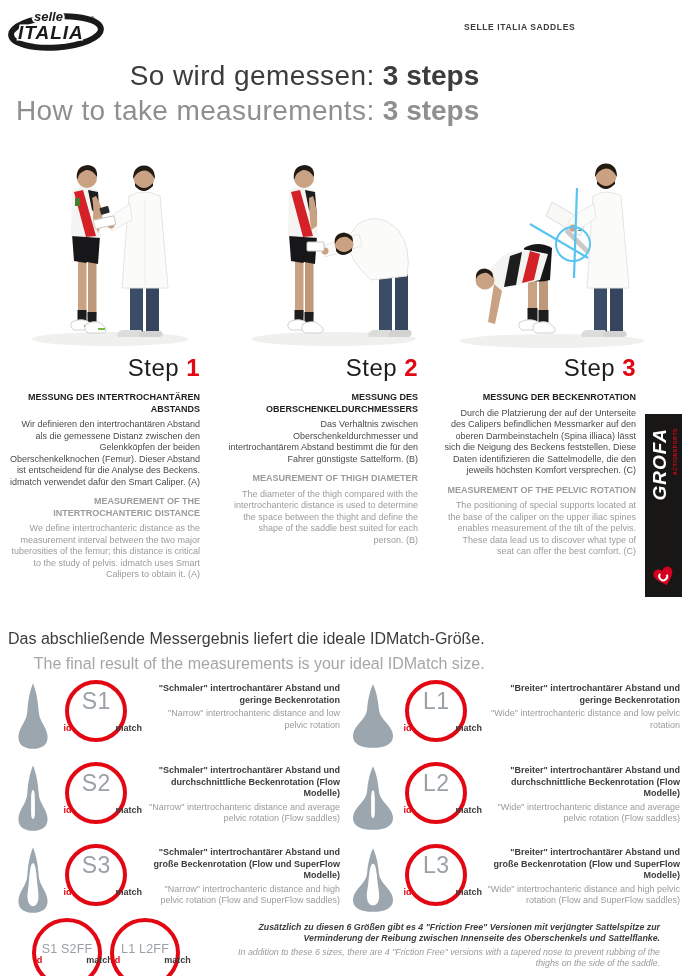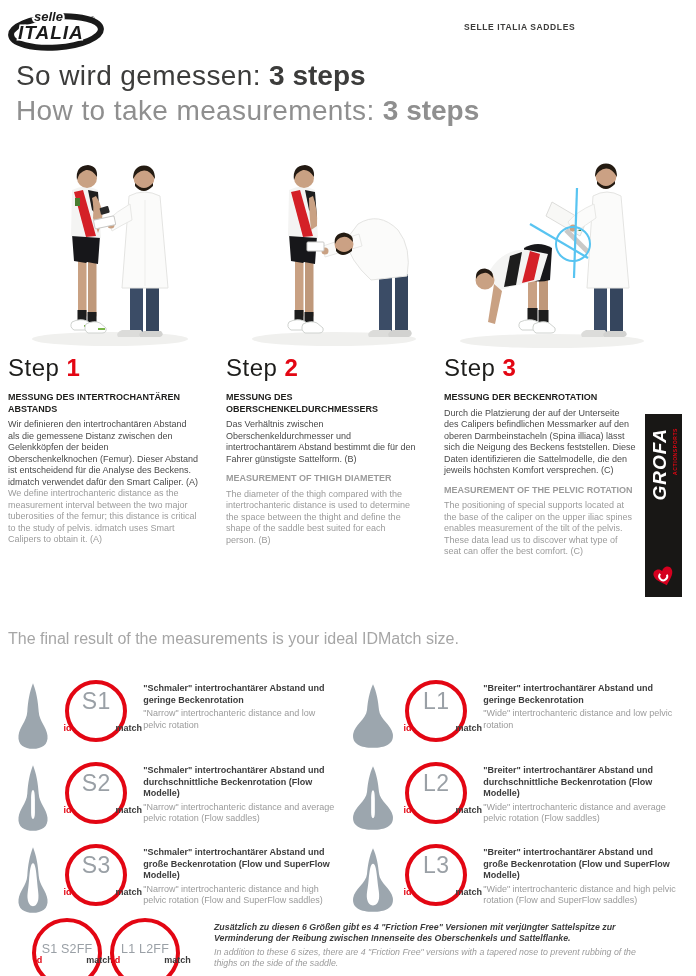--- a/index.html
+++ b/index.html
@@ -1,17 +1,17 @@
 <!DOCTYPE html>
 <html><head>
 <meta charset="utf-8">
 <style>
   html,body{margin:0;padding:0;background:#fff;}
   .page{position:relative;width:696px;height:976px;background:#fff;overflow:hidden;
-        font-family:"Liberation Sans",sans-serif;color:#1d1d1b;}
+        font-family:"Liberation Sans",sans-serif;color:#1d1d1b;text-align:right;}
   
   .hdr-logo{position:absolute;left:8px;top:6px;}
   .hdr-right{position:absolute;left:464px;top:22px;font-size:8.5px;font-weight:bold;
              letter-spacing:.6px;color:#3c3c3b;}
   
   .title{position:absolute;left:16px;top:58px;line-height:35px;letter-spacing:.4px;}
   .t-de{font-size:28px;color:#3c3c3b;}
   .t-en{font-size:28px;color:#8f8f8f;}
   .t-bold{font-weight:bold;letter-spacing:0;}
   
@@ -189,20 +189,21 @@
       <line x1="96" y1="86" x2="154" y2="120" stroke="#58c4f1" stroke-width="2.2"></line>
       <circle cx="139" cy="106" r="17" fill="none" stroke="#58c4f1" stroke-width="2"></circle>
     </svg>
   </div>
 
   <div class="steps">
     <div class="step-col">
       <div class="step-h"><span>Step</span><span class="step-num">1</span></div>
       <div class="blk-h">MESSUNG DES INTERTROCHANTÄREN ABSTANDS</div>
       <p class="blk-p">Wir definieren den intertrochantären Abstand als die gemessene Distanz zwischen den Gelenkköpfen der beiden Oberschenkelknochen (Femur). Dieser Abstand ist entscheidend für die Analyse des Beckens. idmatch verwendet dafür den Smart Caliper. (A)</p>
+      <div class="blk-h en">MEASUREMENT OF THE INTERTROCHANTERIC DISTANCE</div>
       <p class="blk-p en">We define intertrochanteric distance as the measurement interval between the two major tuberosities of the femur; this distance is critical to the study of pelvis. idmatch uses Smart Calipers to obtain it. (A)</p>
     </div>
     <div class="step-col">
       <div class="step-h"><span>Step</span><span class="step-num">2</span></div>
       <div class="blk-h">MESSUNG DES OBERSCHENKELDURCHMESSERS</div>
       <p class="blk-p">Das Verhältnis zwischen Oberschenkeldurchmesser und intertrochantärem Abstand bestimmt die für den Fahrer günstigste Sattelform. (B)</p>
       <div class="blk-h en">MEASUREMENT OF THIGH DIAMETER</div>
       <p class="blk-p en">The diameter of the thigh compared with the intertrochanteric distance is used to determine the space between the thight and define the shape of the saddle best suited for each person. (B)</p>
     </div>
     <div class="step-col">
@@ -221,20 +222,21 @@
     </div>
     <svg class="grofa-logo" width="24" height="23" viewBox="0 0 24 24">
       <g transform="rotate(-18 12 12)">
         <path d="M12,21.5 C7,16.5 2,13 2,8 C2,5 4.2,3 7,3 C9.2,3 11,4.3 12,6 C13,4.3 14.8,3 17,3 C19.8,3 22,5 22,8 C22,13 17,16.5 12,21.5 Z" fill="#d5001f"></path>
         <path d="M9,8 a4.2,4.2 0 1 0 6.5,3.2" fill="none" stroke="#ffffff" stroke-width="2"></path>
       </g>
     </svg>
   </div>
 
   <div class="result">
+    <div class="r-de">Das abschließende Messergebnis liefert die ideale IDMatch-Größe.</div>
     <div class="r-en">The final result of the measurements is your ideal IDMatch size.</div>
   </div>
 
   <div class="sizes">
 
     <div class="size-cell">
       <div class="saddle-box">
         <svg width="40" height="68" viewBox="0 0 42 71">
           <path d="M21,1 C17.5,10 15.8,19 15,31 C14.3,41 6.8,47 5.8,56 C4.7,66 12,70 21,70 C30,70 37.3,66 36.2,56 C35.2,47 27.7,41 27,31 C26.2,19 24.5,10 21,1 Z" fill="#9ca6ae"></path>
         </svg>

